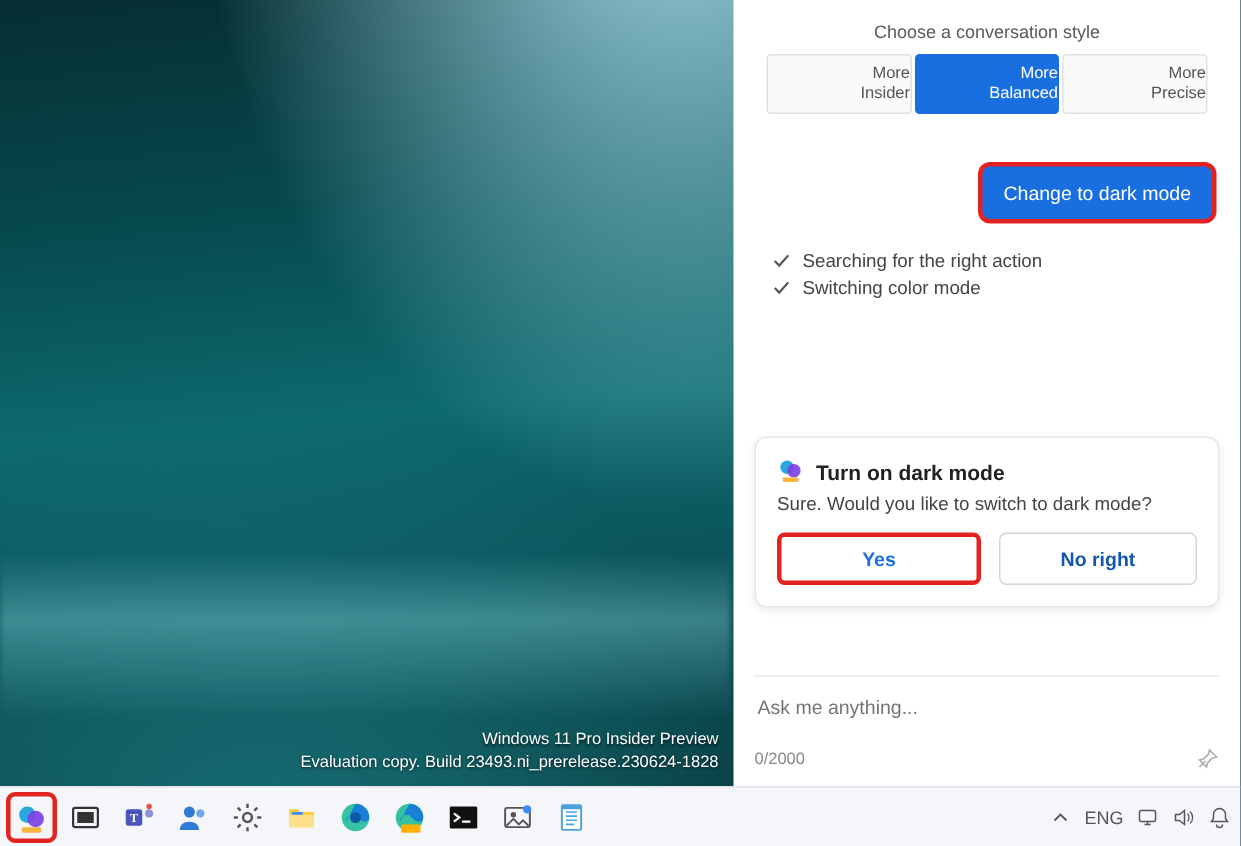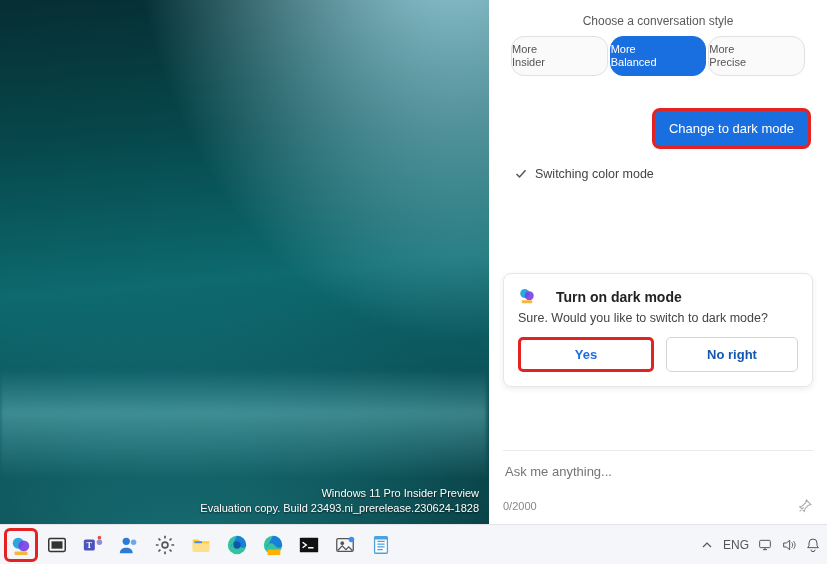--- a/index.html
+++ b/index.html
@@ -26,29 +26,29 @@
   }
   #desktop::after{content:"";position:absolute;left:0;right:340px;bottom:45px;height:110px;
     background:linear-gradient(180deg, rgba(255,255,255,0) 0%, rgba(150,230,235,.35) 40%, rgba(150,230,235,0) 100%);
     filter:blur(2px);
   }
   .watermark{position:absolute;right:348px;bottom:8px;color:var(--desktop-text);text-align:right;font-size:11px;line-height:1.35;text-shadow:0 1px 2px rgba(0,0,0,.7);}
   
   #panel{position:absolute;top:0;right:0;bottom:40px;width:338px;background:var(--panel-bg);display:flex;flex-direction:column;padding:0 0 0 0;box-sizing:border-box;}
   .style-header{margin:14px 0 8px;text-align:center;font-size:12px;color:var(--muted);}
   .style-tabs{display:flex;gap:2px;margin:0 22px 18px;}
-  .style-tab{flex:1;border:1px solid #e0e0e0;background:#fafafa;color:#555;font-size:11px;line-height:1.2;padding:6px 0;text-align:left;border-radius:13px;cursor:pointer;}
+  .style-tab{flex:1;border:1px solid #e0e0e0;background:#fafafa;color:#555;font-size:11px;line-height:1.2;padding:6px 0;text-align:right;border-radius:3px;cursor:pointer;}
   .style-tab.selected{background:var(--accent);border-color:var(--accent);color:#fff;}
   .user-bubble-row{display:flex;justify-content:flex-end;padding:14px 16px 10px;}
   .user-bubble{background:var(--accent);color:#fff;border-radius:8px;padding:10px 14px;font-size:13px;border:3px solid var(--highlight);}
   .action-list{padding:4px 26px 20px;color:#444;font-size:12.5px;}
   .action-item{display:flex;align-items:center;gap:8px;margin:4px 0;}
   .action-item svg{width:12px;height:12px;flex:none;}
   .card{margin:68px 14px 14px;border:1px solid var(--card-border);border-radius:8px;box-shadow:var(--card-shadow);padding:12px 14px 14px;}
-  .card-title-row{display:flex;align-items:center;gap:20px;font-weight:600;color:#222;font-size:14px;margin-bottom:4px;}
+  .card-title-row{display:flex;align-items:center;gap:8px;font-weight:600;color:#222;font-size:14px;margin-bottom:4px;}
   .card-text{color:#444;font-size:12.5px;margin-bottom:12px;}
   .card-buttons{display:flex;gap:12px;}
   .card-btn{flex:1;border:1px solid #d5d5d5;background:#fff;border-radius:5px;padding:9px 0;text-align:center;font-size:13px;font-weight:600;color:var(--accent-dark);cursor:pointer;}
   .card-btn.highlighted{border:3px solid var(--highlight);padding:7px 0;color:var(--accent);}
   .input-row{margin:auto 14px 10px;border-top:1px solid #eaeaea;padding-top:12px;}
   .ask-box{display:flex;align-items:center;}
   .ask-box input{flex:1;border:none;outline:none;font-size:13px;color:#333;background:transparent;}
   .counter-row{display:flex;align-items:center;justify-content:space-between;margin-top:18px;font-size:11px;color:#888;}
   .pin-ico{width:16px;height:16px;opacity:.55;}
   
@@ -92,20 +92,26 @@
 
     <div class="user-bubble-row">
       <div class="user-bubble">Change to dark mode</div>
     </div>
 
     <div class="action-list">
       <div class="action-item">
         <svg viewBox="0 0 16 16">
             <path fill="none" stroke="#555" stroke-width="2" d="M2 8 l4 4 l8 -9"></path>
           </svg>
+        <span>Searching for the right action</span>
+      </div>
+      <div class="action-item">
+        <svg viewBox="0 0 16 16">
+            <path fill="none" stroke="#555" stroke-width="2" d="M2 8 l4 4 l8 -9"></path>
+          </svg>
         <span>Switching color mode</span>
       </div>
     </div>
 
     <div class="card">
       <div class="card-title-row">
         <span>
           <svg width="18" height="18" viewBox="0 0 24 24">
             <circle cx="9" cy="10" r="6" fill="#2aa8e0"></circle>
             <circle cx="15" cy="13" r="6" fill="#7b3fe4" opacity="0.9"></circle>

